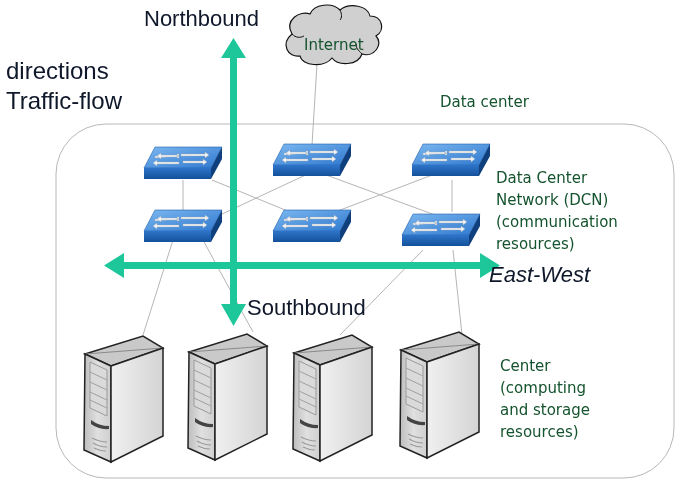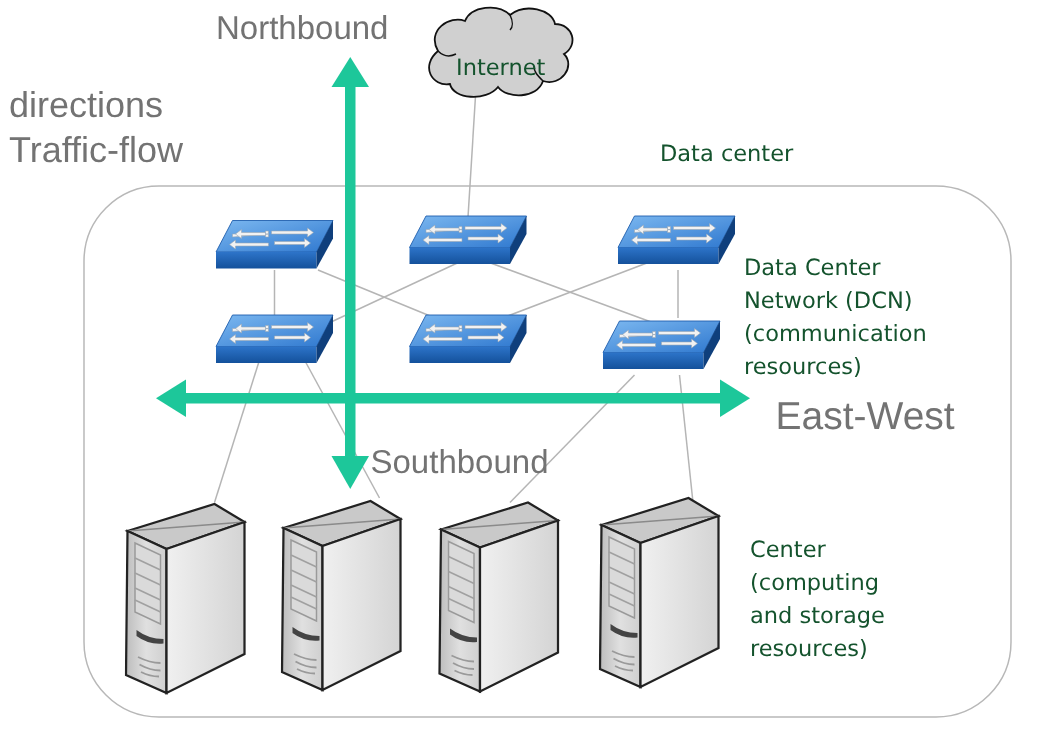--- a/index.html
+++ b/index.html
@@ -1,19 +1,19 @@
 <!DOCTYPE html>
 <html><head>
 <meta charset="utf-8">
 <style>
   html, body { margin:0; padding:0; background:#ffffff; }
   body { width:693px; height:487px; position:relative; overflow:hidden; font-family:"DejaVu Sans", sans-serif; }
   #diagram { position:absolute; left:0; top:0; width:693px; height:487px; }
   .lbl { position:absolute; color:#14532d; font-family:"DejaVu Sans", sans-serif; font-size:15px; line-height:22px; text-align:left; white-space:nowrap; }
-  .glbl { position:absolute; color:#737373; font-family:"Liberation Sans", sans-serif; white-space:nowrap; }
+  .glbl { position:absolute; color:#0f172a; font-family:"Liberation Sans", sans-serif; white-space:nowrap; }
   .multi span { display:block; }
 </style>
 </head>
 <body>
 
 <svg id="diagram" viewBox="0 0 693 487" xmlns="http://www.w3.org/2000/svg">
   <defs>
     <linearGradient id="swTop" x1="0" y1="0" x2="1" y2="1">
       <stop offset="0" stop-color="#7cb8f0"></stop>
       <stop offset="1" stop-color="#2f78cf"></stop>
@@ -115,20 +115,20 @@
   <span>Traffic-flow</span>
 </div>
 <div class="lbl" style="left:304px; top:34px; font-size:15px;">Internet</div>
 <div class="lbl" style="left:440px; top:91px;">Data center</div>
 <div class="lbl multi" style="left:496px; top:167px; width:160px;">
   <span>Data Center</span>
   <span>Network (DCN)</span>
   <span>(communication</span>
   <span>resources)</span>
 </div>
-<div class="glbl" style="left:517px; top:262px; font-size:26px;">East-West</div>
+<div class="glbl" style="left:489px; top:262px; font-size:22px;font-style:italic;">East-West</div>
 <div class="glbl" style="left:247px; top:295px; font-size:22px;">Southbound</div>
 <div class="lbl multi" style="left:500px; top:355px; width:140px;">
   <span>Center</span>
   <span>(computing</span>
   <span>and storage</span>
   <span>resources)</span>
 </div>
 
 </body></html>

